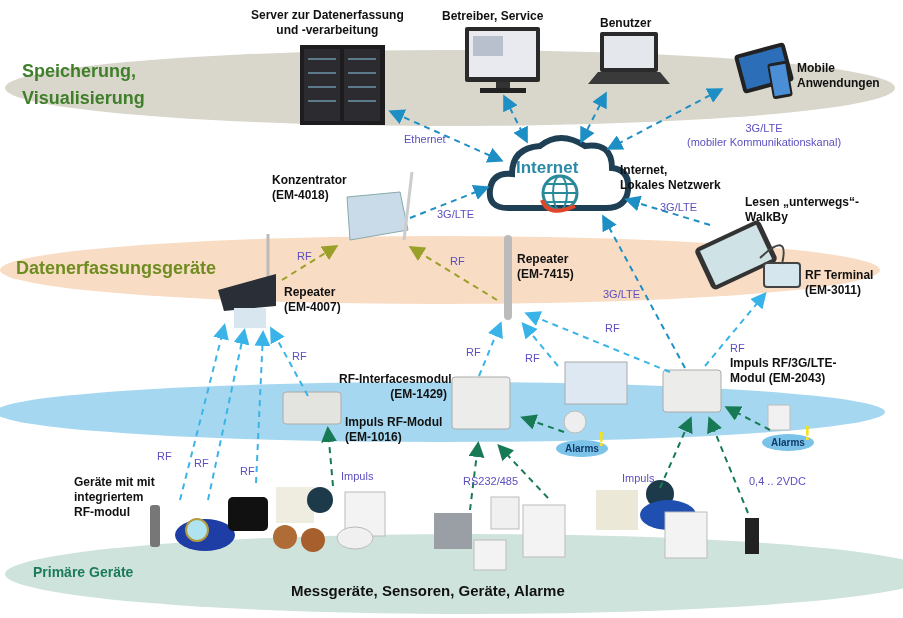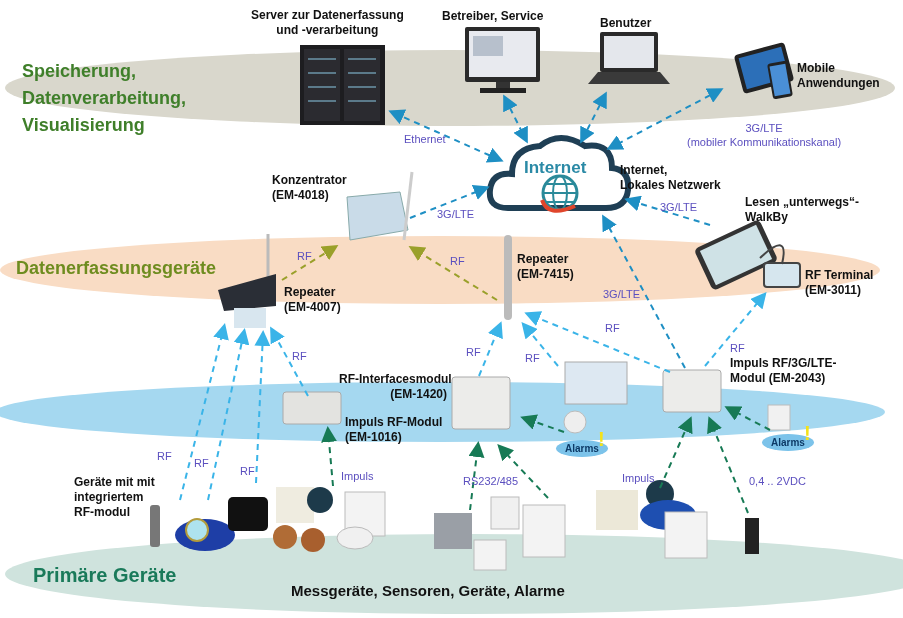--- a/index.html
+++ b/index.html
@@ -165,37 +165,36 @@
     <line x1="548" y1="498" x2="500" y2="447" stroke="#177a55" marker-end="url(#mg)"></line>
     <line x1="564" y1="432" x2="524" y2="418" stroke="#177a55" marker-end="url(#mg)"></line>
     <line x1="660" y1="488" x2="690" y2="420" stroke="#177a55" marker-end="url(#mg)"></line>
     <line x1="748" y1="513" x2="710" y2="420" stroke="#177a55" marker-end="url(#mg)"></line>
     <line x1="770" y1="430" x2="728" y2="408" stroke="#177a55" marker-end="url(#mg)"></line>
   </g>
 </svg>
 
 <div class="tier" style="left:22px;top:58px;font-size:18px;line-height:27px;color:#3f7f2a;">
   <div>Speicherung,</div>
-  <div>Datenverarbeitung,</div>
   <div>Visualisierung</div>
 </div>
 <div class="tier" style="left:16px;top:258px;font-size:18px;color:#6e8c1f;">Datenerfassungsgeräte</div>
-<div class="tier" style="left:33px;top:564px;font-size:20px;color:#1a7a5a;">Primäre Geräte</div>
+<div class="tier" style="left:33px;top:564px;font-size:14px;color:#1a7a5a;">Primäre Geräte</div>
 
 <div class="lbl" style="left:251px;top:8px;text-align:center;">
   <div>Server zur Datenerfassung</div>
   <div>und -verarbeitung</div>
 </div>
 <div class="lbl" style="left:442px;top:9px;">Betreiber, Service</div>
 <div class="lbl" style="left:600px;top:16px;">Benutzer</div>
 <div class="lbl" style="left:797px;top:61px;">
   <div>Mobile</div>
   <div>Anwendungen</div>
 </div>
-<div class="cloud-label" style="left:516px;top:158px;padding-left:8px;">Internet</div>
+<div class="cloud-label" style="left:516px;top:158px;">Internet</div>
 <div class="lbl" style="left:620px;top:163px;">
   <div>Internet,</div>
   <div>Lokales Netzwerk</div>
 </div>
 <div class="lbl" style="left:272px;top:173px;">
   <div>Konzentrator</div>
   <div>(EM-4018)</div>
 </div>
 <div class="lbl" style="left:517px;top:252px;">
   <div>Repeater</div>
@@ -208,21 +207,21 @@
 <div class="lbl" style="left:745px;top:195px;">
   <div>Lesen „unterwegs“-</div>
   <div>WalkBy</div>
 </div>
 <div class="lbl" style="left:805px;top:268px;">
   <div>RF Terminal</div>
   <div>(EM-3011)</div>
 </div>
 <div class="lbl" style="left:339px;top:372px;text-align:right;width:108px;">
   <div>RF-Interfacesmodul</div>
-  <div>(EM-1420)</div>
+  <div>(EM-1429)</div>
 </div>
 <div class="lbl" style="left:345px;top:415px;">
   <div>Impuls RF-Modul</div>
   <div>(EM-1016)</div>
 </div>
 <div class="lbl" style="left:730px;top:356px;">
   <div>Impuls RF/3G/LTE-</div>
   <div>Modul  (EM-2043)</div>
 </div>
 <div class="lbl" style="left:74px;top:475px;">

